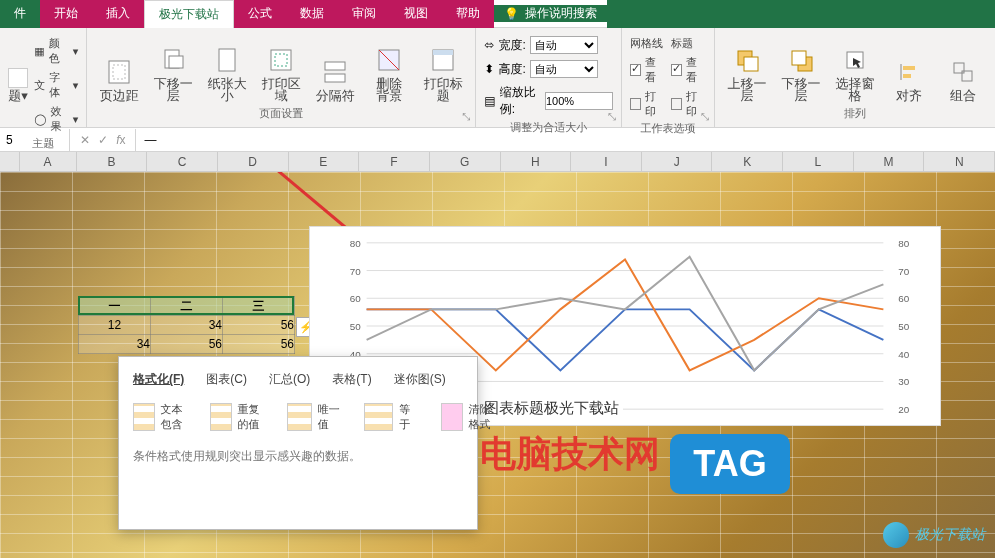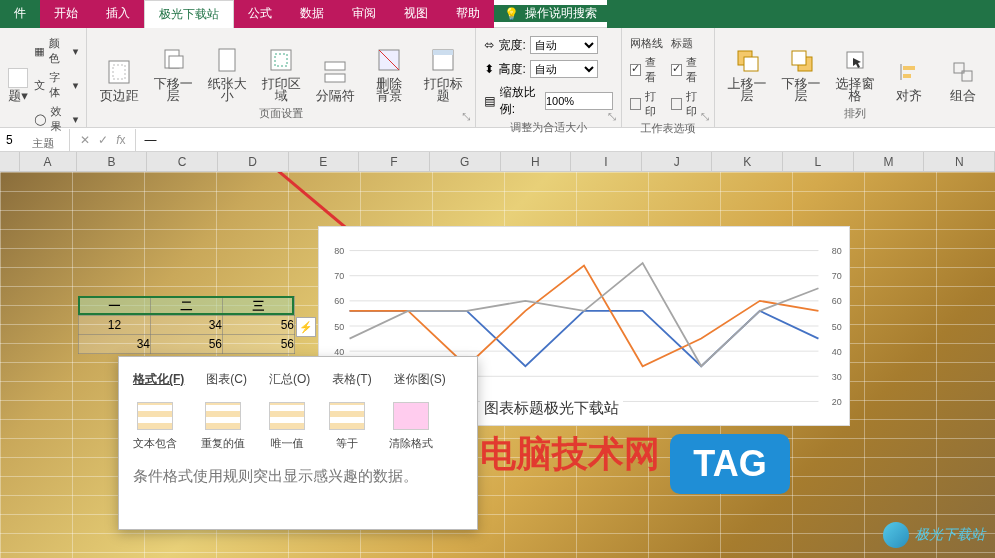--- a/index.html
+++ b/index.html
@@ -33,25 +33,25 @@
 .databox table{border-collapse:collapse}
 .databox th,.databox td{width:72px;height:19px;border:1px solid rgba(120,120,120,.5);text-align:center;font-size:12px}
 .databox th{background:rgba(160,200,140,.5);text-align:center}
 .selbox{position:absolute;left:78px;top:124px;width:216px;height:19px;border:2px solid #1f7a3a;pointer-events:none}
 .qabtn{position:absolute;left:296px;top:145px;width:20px;height:20px;background:#fff;border:1px solid #aaa;display:flex;align-items:center;justify-content:center;cursor:pointer;font-size:11px}
 .popup{position:absolute;left:118px;top:184px;width:360px;height:174px;background:#fff;border:1px solid #bbb;box-shadow:0 4px 12px rgba(0,0,0,.25);padding:14px}
 .poptabs{display:flex;gap:22px;font-size:12px;color:#444;margin-bottom:14px}
 .poptabs .pt{cursor:pointer}
 .poptabs .pt.active{font-weight:bold;text-decoration:underline}
 .popicons{display:flex;gap:24px;justify-content:flex-start;margin-bottom:16px}
-.pic{display:flex;flex-direction:column;align-items:center;gap:6px;cursor:pointer}
+.pic{display:flex;flex-direction:row;align-items:center;gap:6px;cursor:pointer}
 .pic .box{width:36px;height:28px;border:1px solid #ccc;background:repeating-linear-gradient(0deg,#f8e0b0 0,#f8e0b0 6px,#fff 6px,#fff 12px)}
 .pic span{font-size:11px;color:#444}
-.popdesc{font-size:15px;color:#777}
-.chart{position:absolute;left:318px;top:54px;width:532px;height:200px;background:#fff;border:1px solid #ddd}
+.popdesc{font-size:12px;color:#777}
+.chart{position:absolute;left:309px;top:54px;width:632px;height:200px;background:#fff;border:1px solid #ddd}
 .chart svg{width:100%;height:100%}
 .chtitle{position:absolute;left:480px;top:225px;font-size:15px;color:#333;background:#fff;padding:2px 4px}
 .wm1{position:absolute;left:480px;top:258px;font-size:36px;font-weight:bold;color:#e23a2f}
 .wm2{position:absolute;left:505px;top:320px;font-size:20px;color:#e23a2f}
 .tag{position:absolute;left:670px;top:262px;width:120px;height:60px;background:#1f8ed6;border-radius:10px;color:#fff;font-size:36px;font-weight:bold;display:flex;align-items:center;justify-content:center}
 .wmr{position:absolute;right:10px;bottom:10px;font-size:14px;color:#55c9e8;font-style:italic;display:flex;align-items:center;gap:6px}
 .wmr .logo{width:26px;height:26px;border-radius:50%;background:linear-gradient(135deg,#55c9e8,#2a8fbd)}
 .chk{width:12px;height:12px;border:1px solid #888;display:inline-block}
 .chk.on{background:#fff;position:relative}
 .chk.on:after{content:"✓";position:absolute;left:0;top:-3px;font-size:11px;color:#333}

